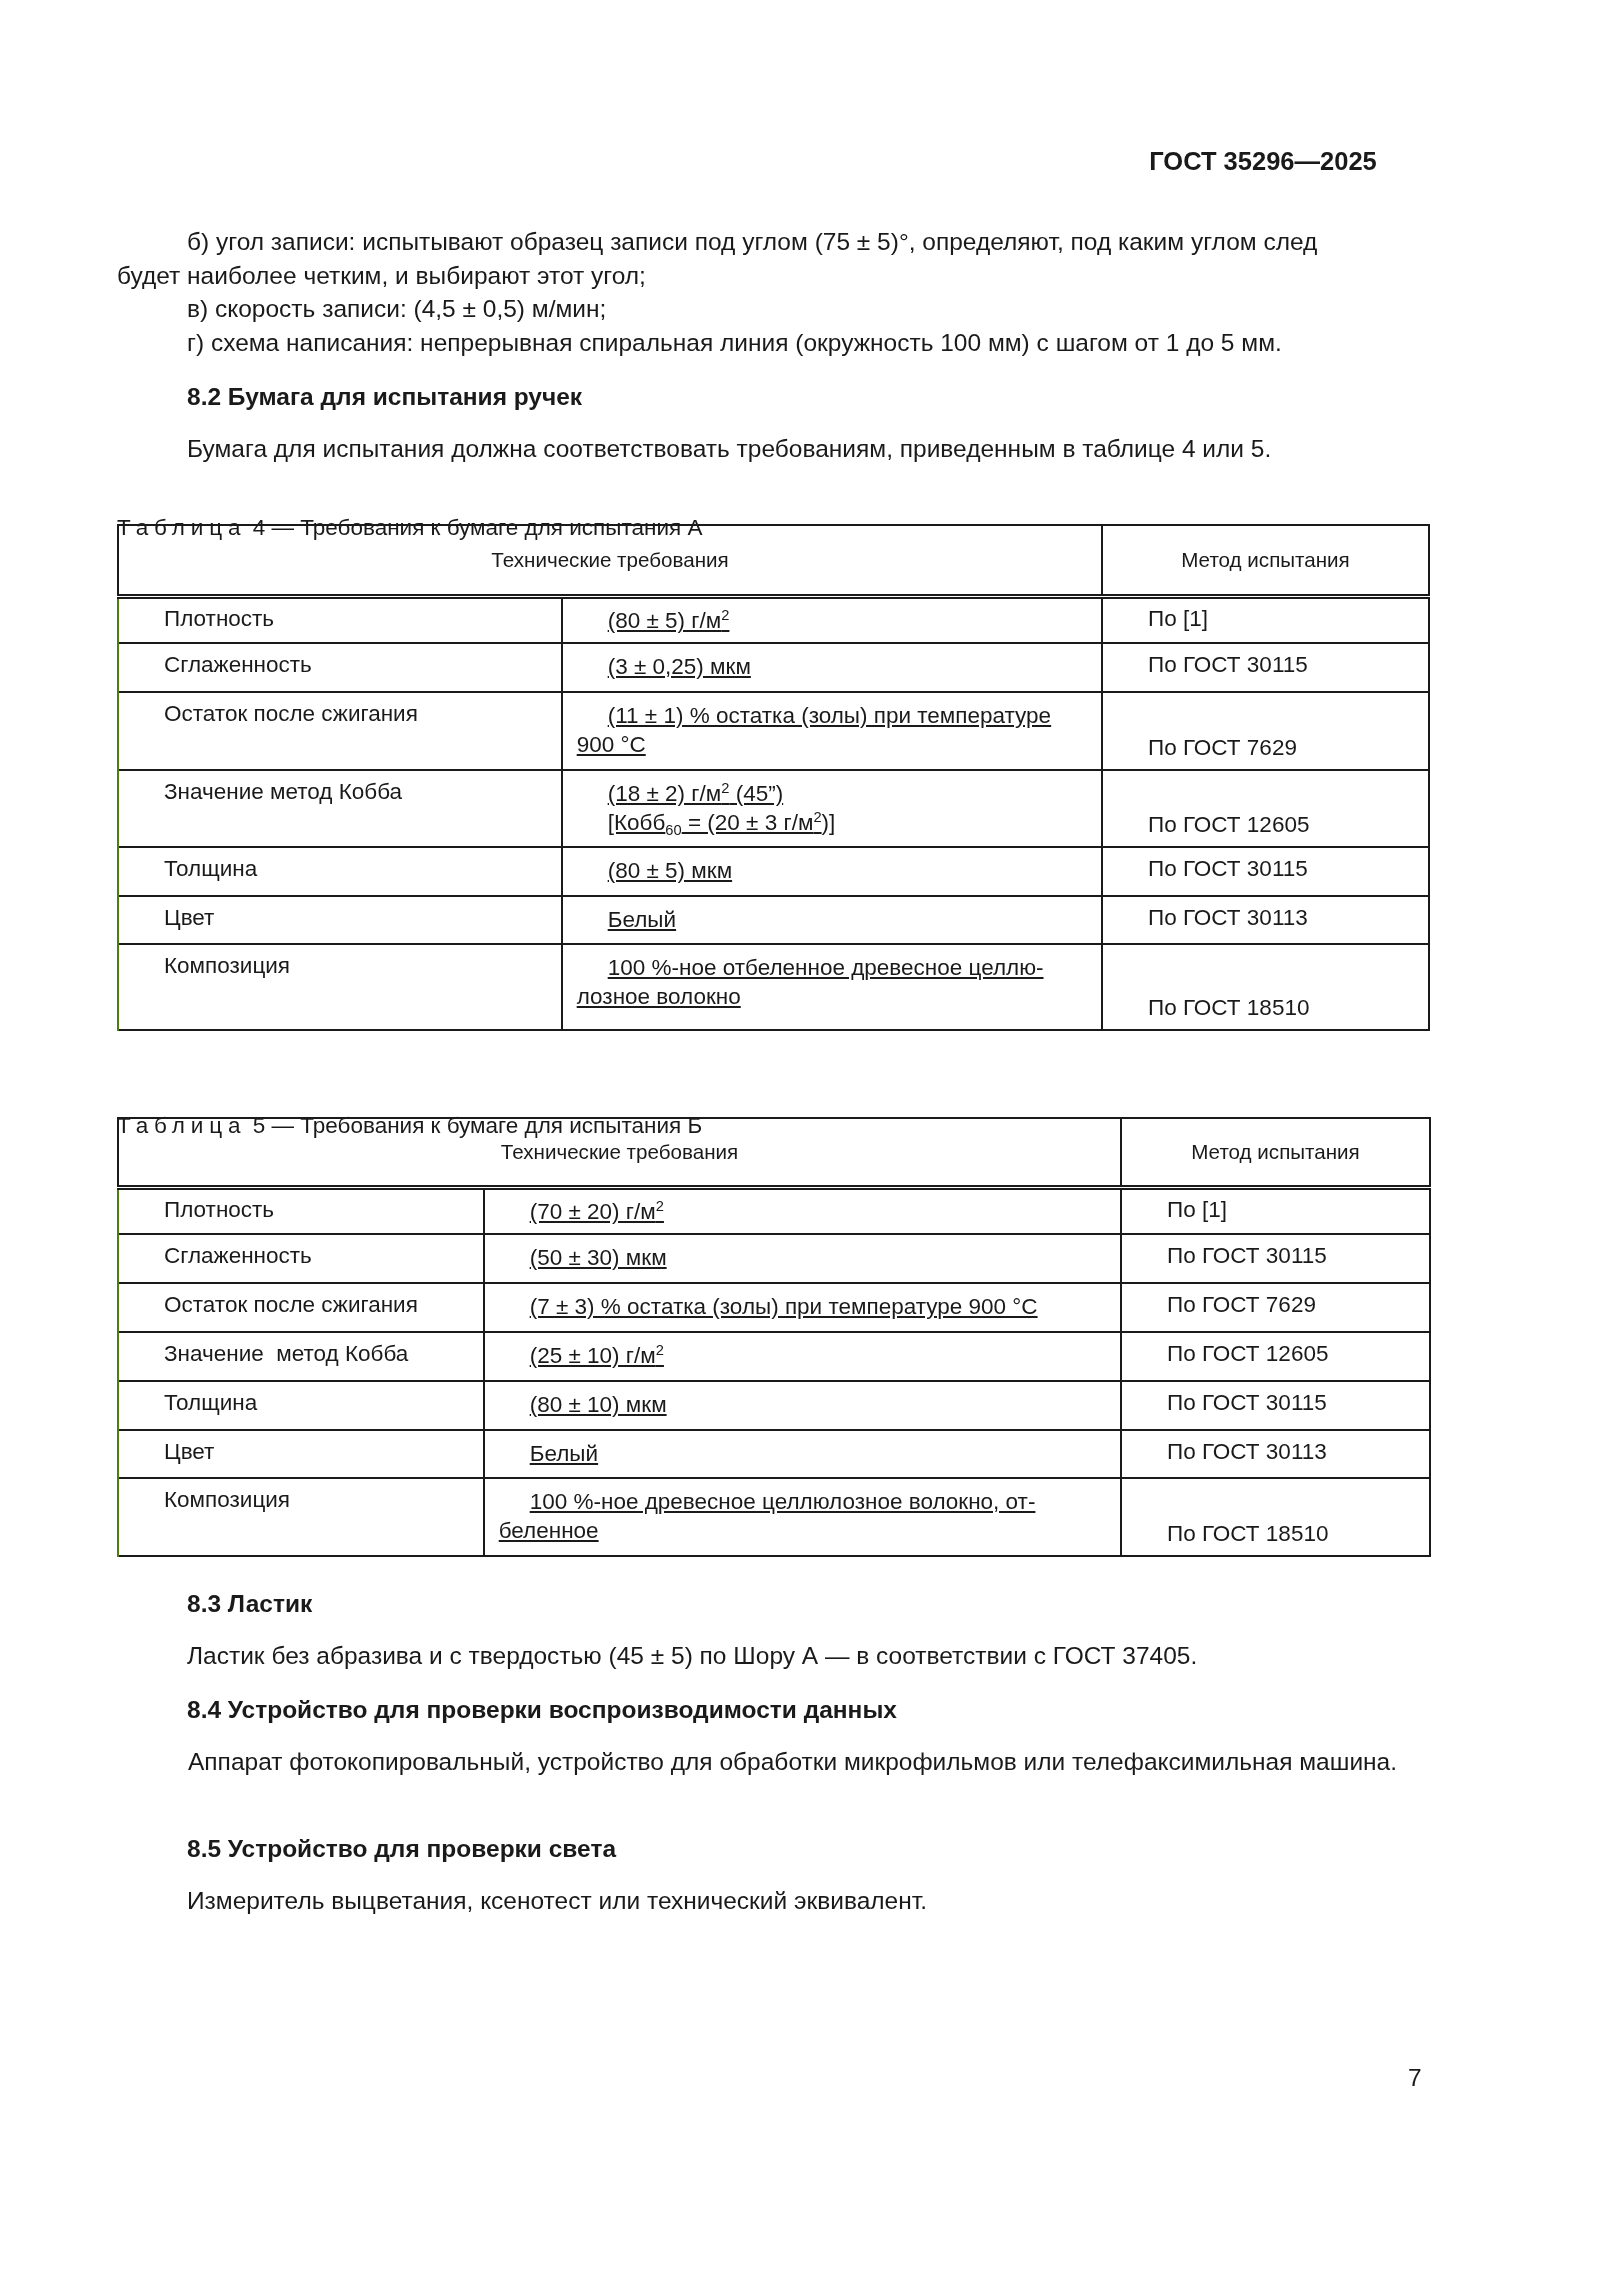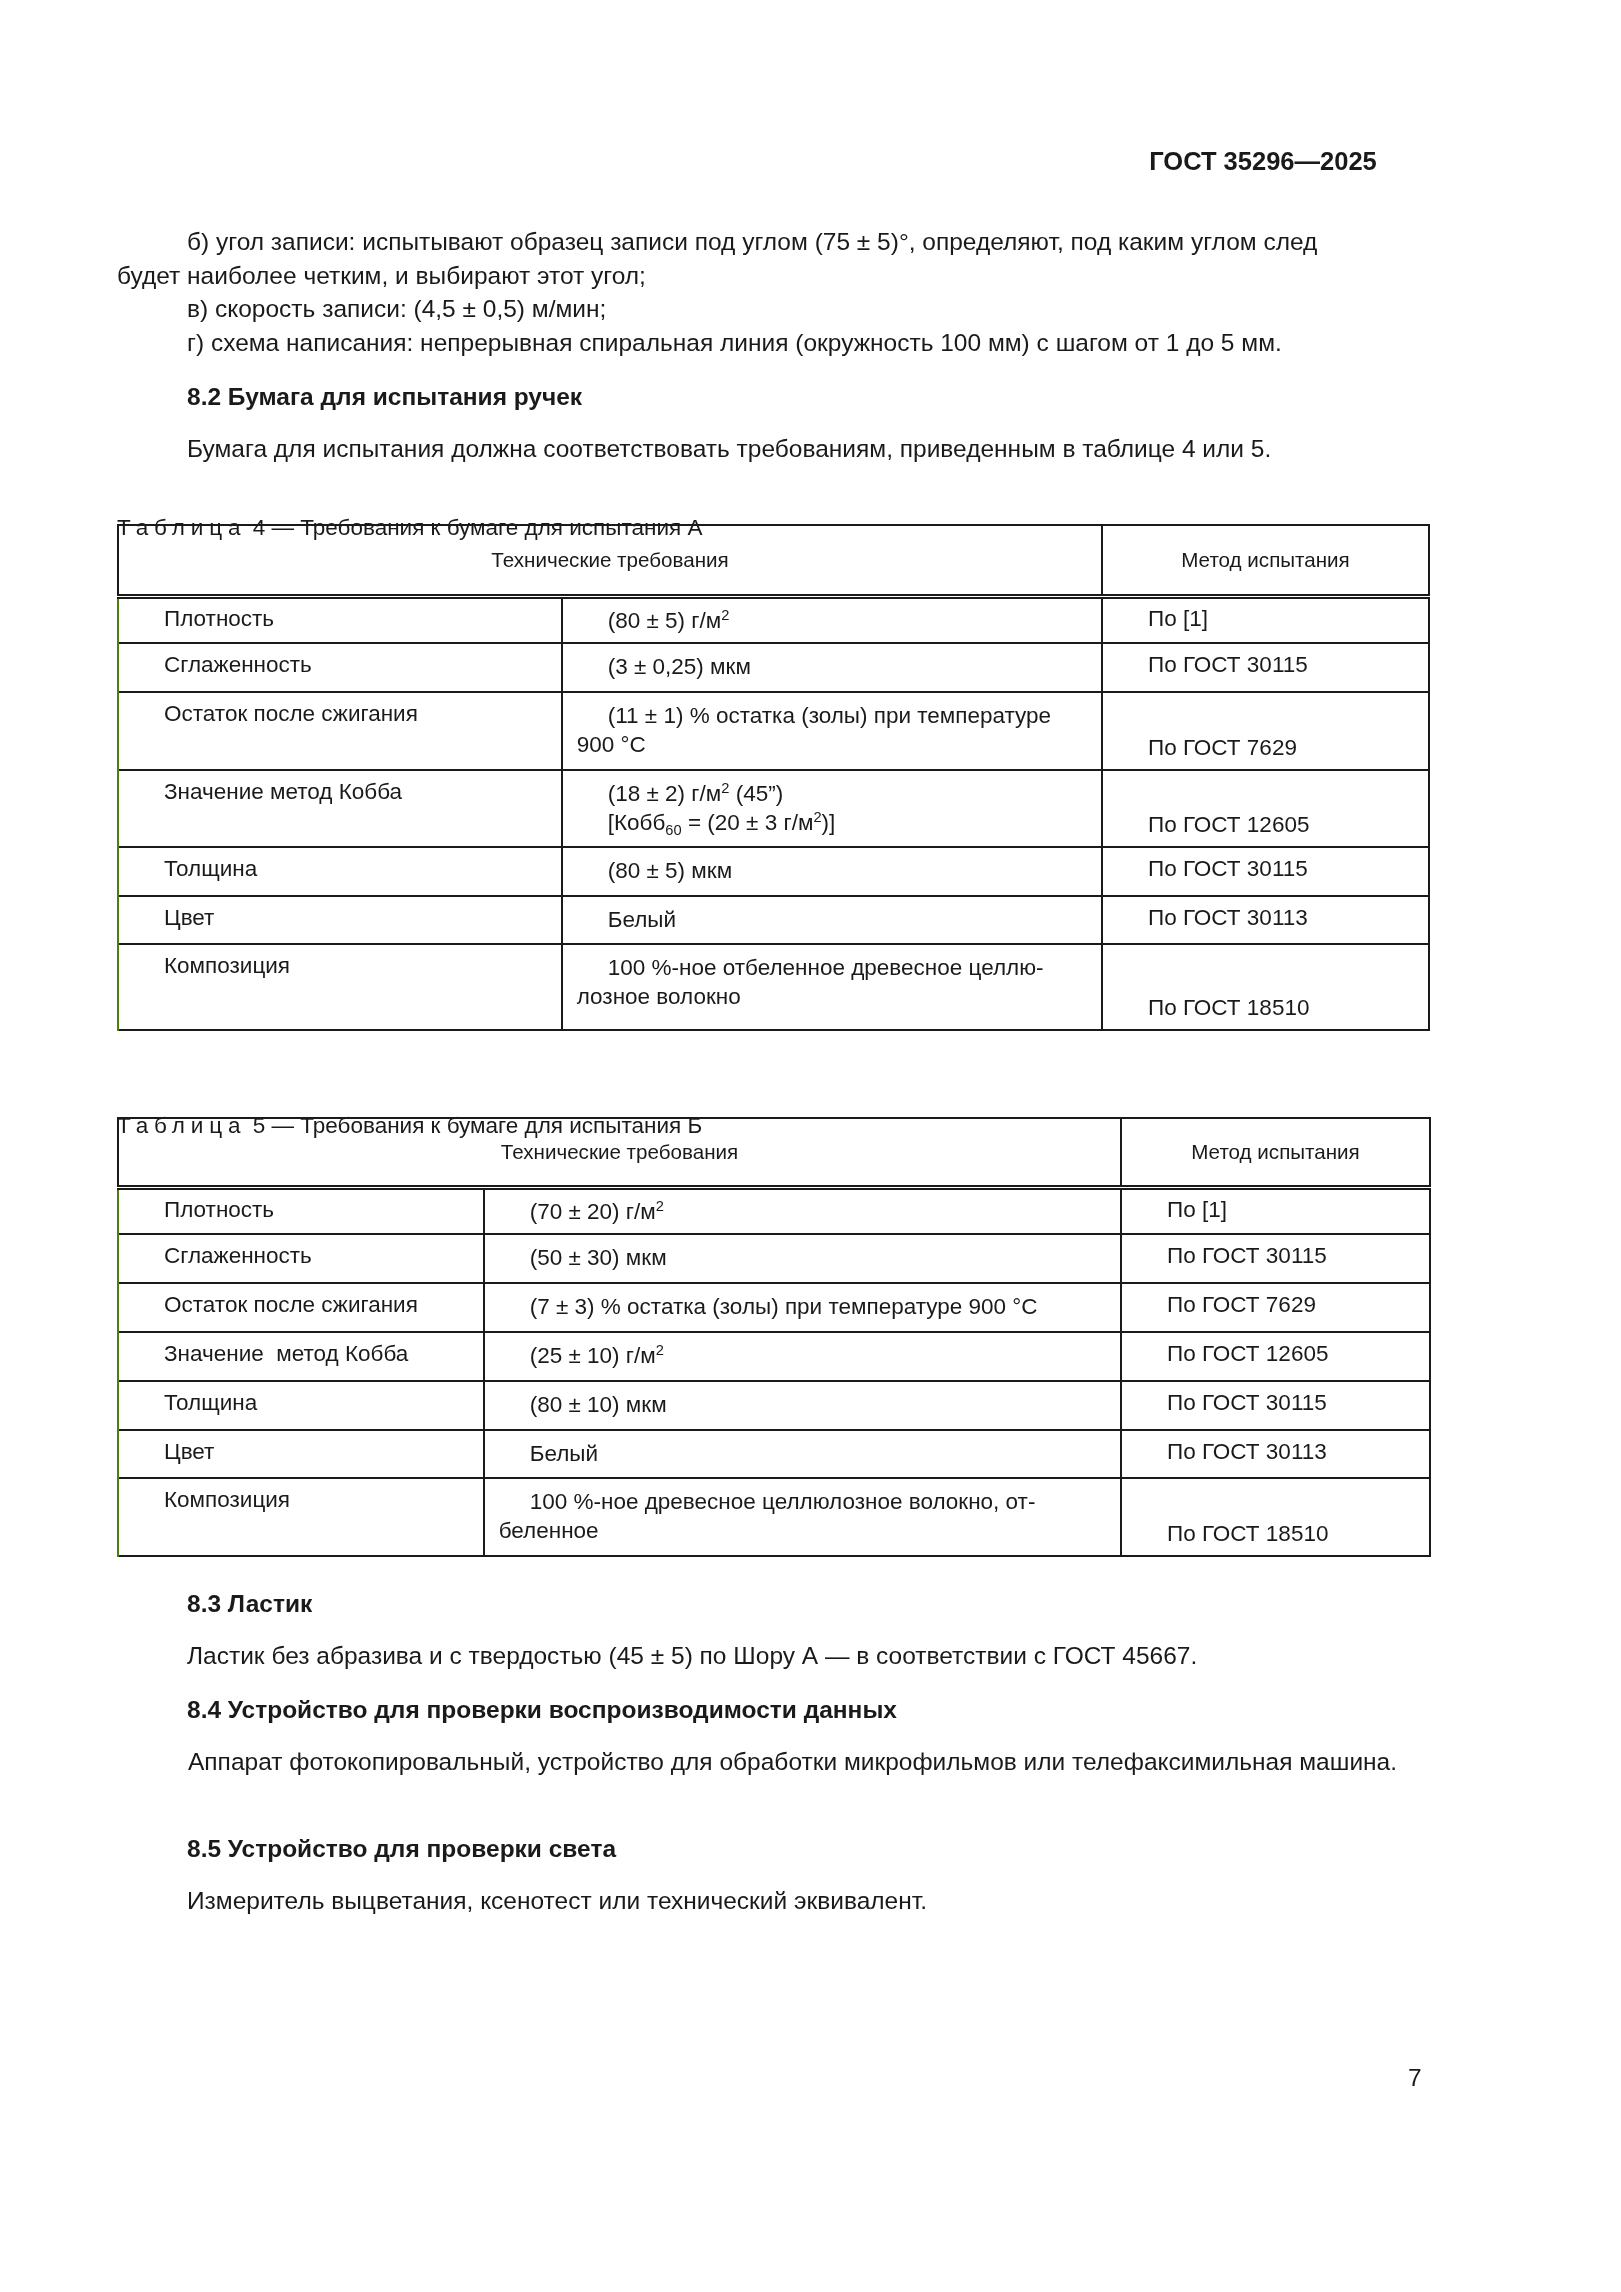--- a/index.html
+++ b/index.html
@@ -14,21 +14,21 @@
   .caption { left: 117px; font-size: 22.5px; margin-top: 28px; }
   .caption .sp { letter-spacing: 5.9px; }
   .justify { left: 117px; width: 1311px; white-space: normal; text-align: justify; text-indent: 71px; }
   table.t { position: absolute; left: 117px; width: 1311px; border-collapse: collapse; table-layout: fixed;
             font-size: 22.5px; border: 2.9px solid #1a1a1a; }
   table.t td { border-left: 2px solid #4d7c0f; border-right: 2px solid #1a1a1a; border-top: 2.9px solid #1a1a1a;
                padding: 0; vertical-align: top; }
   table.t th { font-weight: normal; font-size: 20.6px; text-align: center; vertical-align: middle;
                border: 2px solid #1a1a1a; border-bottom: 5.9px double #1a1a1a; padding: 0; }
   .cname { padding: 7.8px 0 0 45px !important; }
-  .cval { padding: 7.8px 9.8px 0 13.7px !important; line-height: 29px; }
+  .cval { padding: 7.8px 9.8px 0 13.7px !important; line-height: 29px; text-decoration: underline; }
   .cval .ind { display: inline-block; width: 31px; }
   .cmeth { padding: 7.8px 0 0 45px !important; margin-left: 11px; }
   .cmeth.bottom { vertical-align: bottom !important; padding: 0 0 7.8px 45px !important; }
   sup { font-size: 14.7px; vertical-align: 7.8px; line-height: 0; }
   sub { font-size: 14.7px; vertical-align: -4.9px; line-height: 0; text-align: right; }
   .pagenum { left: 1408px; top: 2064px; font-size: 24.5px; }
 </style>
 </head>
 <body>
 
@@ -144,21 +144,21 @@
   </tr>
   <tr style="height:78px">
     <td class="cname">Композиция</td>
     <td class="cval" style="text-align:justify"><span class="ind"></span><span>100 %-ное древесное целлюлозное волокно, от-</span><br><span>беленное</span></td>
     <td class="cmeth bottom">По ГОСТ 18510</td>
   </tr>
 </tbody>
   </table>
 
 <div class="abs h" style="top:1590px">8.3 Ластик</div>
-<div class="abs p indent" style="top:1639px">Ластик без абразива и с твердостью (45 ± 5) по Шору А — в соответствии с ГОСТ 45667.</div>
+<div class="abs p indent" style="top:1639px">Ластик без абразива и с твердостью (45 ± 5) по Шору А — в соответствии с ГОСТ 37405.</div>
 
 <div class="abs h" style="top:1696px">8.4 Устройство для проверки воспроизводимости данных</div>
 <div class="abs p justify" style="top:1745px">Аппарат фотокопировальный, устройство для обработки микрофильмов или телефаксимильная машина.</div>
 
 <div class="abs h" style="top:1835px">8.5 Устройство для проверки света</div>
 <div class="abs p indent" style="top:1884px">Измеритель выцветания, ксенотест или технический эквивалент.</div>
 
 <div class="abs pagenum">7</div>
 
 

